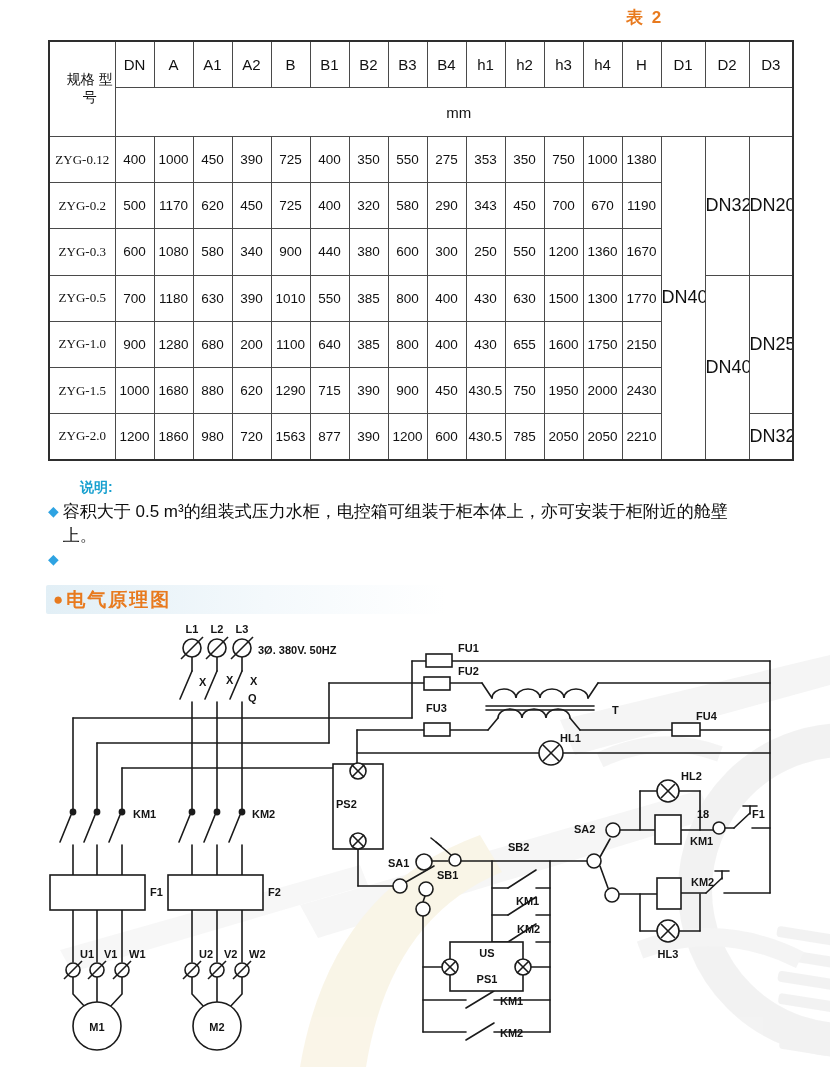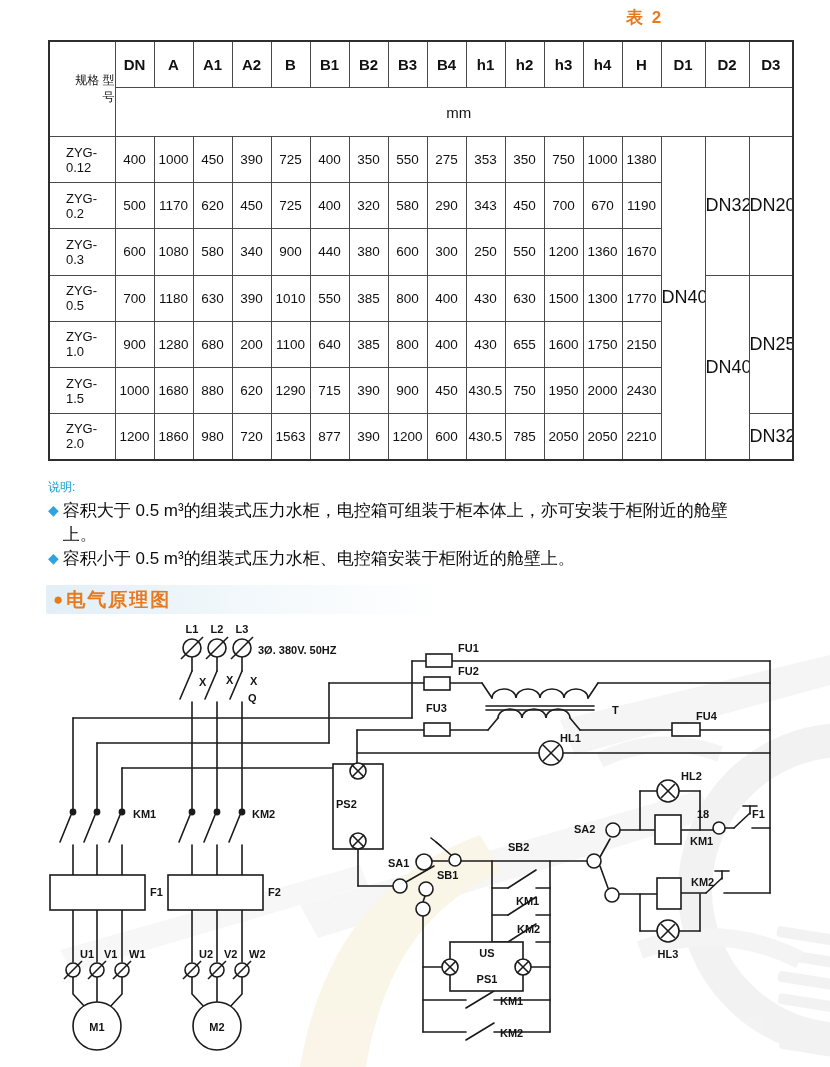--- a/index.html
+++ b/index.html
@@ -4,29 +4,29 @@
 <style>
   html,body{margin:0;padding:0;background:#fff;}
   .page{position:relative;width:830px;height:1067px;background:#fff;overflow:hidden;
         font-family:"Liberation Sans",sans-serif;color:#111;}
   .table-label{position:absolute;left:626px;top:6px;color:#e87a1e;
         font-weight:bold;font-size:17px;letter-spacing:2px;}
   table.spec{position:absolute;left:48px;top:40px;border-collapse:collapse;
         table-layout:fixed;width:743px;border:2px solid #2e2e2e;}
   table.spec td,table.spec th{border:1px solid #4a4a4a;text-align:center;
         vertical-align:middle;padding:0;font-weight:normal;overflow:hidden;}
-  table.spec th.colhead{font-size:15px;height:45px;font-weight:bold;}
-  table.spec td.rowlabel{text-align:right;padding-left:15px;font-size:12px;}
+  table.spec th.colhead{font-size:15px;height:45px;}
+  table.spec td.rowlabel{text-align:center;padding-left:15px;font-size:14px;}
   table.spec td.unit{font-size:15px;height:48px;padding-left:10px;}
   table.spec td.val{font-size:13.5px;}
-  table.spec td.model{font-size:13px;text-align:left;padding-left:16px;}
+  table.spec td.model{font-size:13px;text-align:center;padding-left:0;font-family:Liberation Serif, serif;}
   table.spec td.merged{font-size:18px;}
   table.spec tbody tr{height:46.2px;}
   .notes{position:absolute;left:48px;top:479px;width:712px;}
-  .notes-heading{color:#17a0cf;font-weight:normal;font-size:12px;margin-bottom:3px;}
+  .notes-heading{color:#17a0cf;font-weight:bold;font-size:14px;margin-bottom:3px;margin-left:32px;}
   .note{display:flex;align-items:flex-start;font-size:17px;line-height:1.42;color:#0d0d0d;}
   .diamond{color:#2ea3e2;font-size:14px;line-height:1.7;margin-right:4px;flex:none;}
   .section-bar{position:absolute;left:46px;top:585px;width:400px;height:29px;
         background:linear-gradient(90deg,#e2eff6 0%,#f4f9fc 55%,rgba(255,255,255,0) 100%);
         display:flex;align-items:center;border-radius:2px;}
   .section-bullet{color:#e87a1e;font-size:17px;margin:0 3px 0 7px;line-height:1;}
   .section-title{color:#e87a1e;font-weight:bold;font-size:19px;letter-spacing:2px;}
   svg.schematic{position:absolute;left:0;top:612px;}
   .slabel{font-family:"Liberation Sans",sans-serif;font-size:11px;font-weight:bold;fill:#141414;}
   .wire{stroke:#1b1b1b;stroke-width:1.6;fill:none;stroke-linecap:round;}
@@ -216,21 +216,20 @@
   </table>
 
   <div class="notes">
     <div class="notes-heading">说明:</div>
     <div class="note">
       <span class="diamond">◆</span>
       <span>容积大于 0.5 m³的组装式压力水柜，电控箱可组装于柜本体上，亦可安装于柜附近的舱壁上。</span>
     </div>
     <div class="note">
       <span class="diamond">◆</span>
-      <span>容积小于 0.5 m³的组装式压力水柜、电控箱安装于柜附近的舱壁上。</span>
     </div>
   </div>
 
   <div class="section-bar">
     <span class="section-bullet">●</span>
     <span class="section-title">电气原理图</span>
   </div>
 
   <svg class="schematic" width="830" height="455" viewBox="0 612 830 455" xmlns="http://www.w3.org/2000/svg">
 

